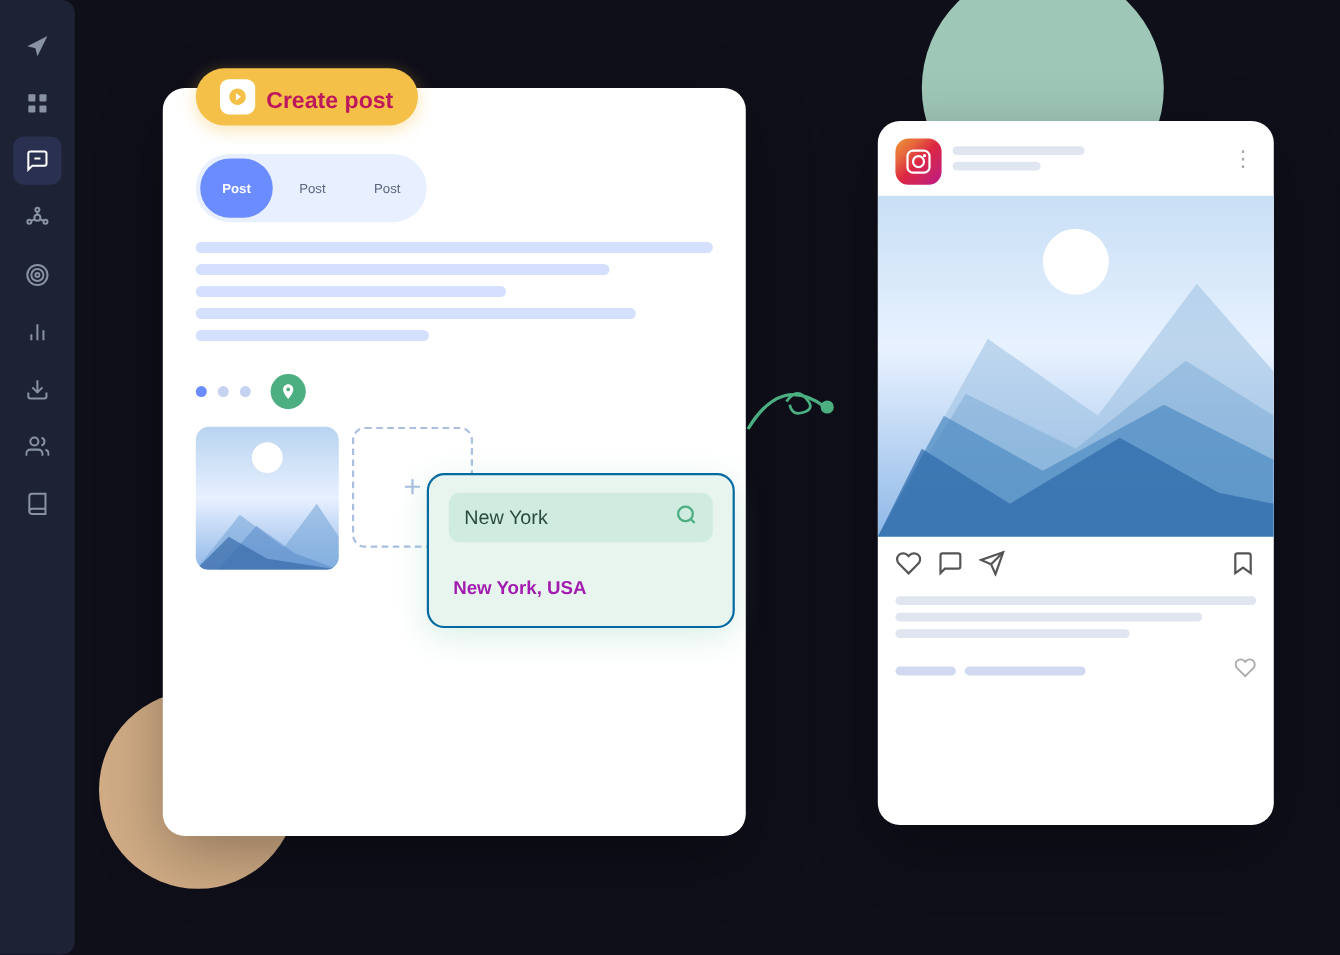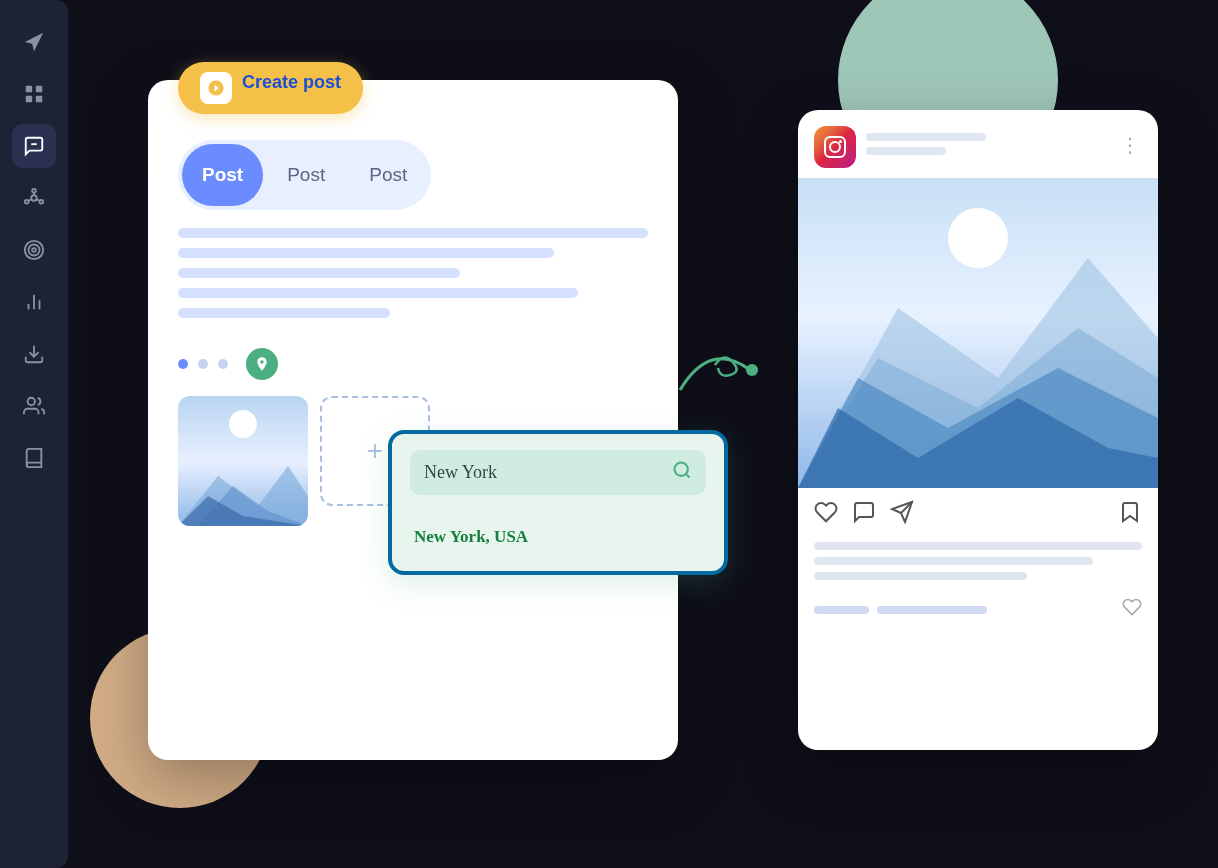--- a/index.html
+++ b/index.html
@@ -87,25 +87,25 @@
 
     
     .create-post-badge {
       position: absolute;
       top: -18px;
       left: 30px;
       background: #f5c048;
       border-radius: 50px;
       padding: 10px 22px;
       display: flex;
-      align-items: flex-start;
+      align-items: flex-end;
       gap: 10px;
-      font-size: 18px;
+      font-size: 21px;
       font-weight: 700;
-      color: #1d4ed8;
+      color: #be185d;
       box-shadow: 0 4px 15px rgba(245, 192, 72, 0.4);
     }
     .create-post-badge-icon {
       width: 32px;
       height: 32px;
       background: #fff;
       border-radius: 8px;
       display: flex;
       align-items: center;
       justify-content: center;
@@ -119,21 +119,21 @@
       gap: 4px;
       margin-top: 20px;
       background: #e8efff;
       border-radius: 50px;
       padding: 4px;
       width: fit-content;
     }
     .tab {
       padding: 20px 20px;
       border-radius: 50px;
-      font-size: 19px;
+      font-size: 12px;
       cursor: pointer;
       color: #5a6680;
     }
     .tab.active {
       background: #6b8cff;
       color: #ffffff;
       font-weight: 600;
     }
 
     
@@ -174,28 +174,27 @@
       color: white;
       font-size: 16px;
       margin-left: 8px;
     }
 
     
     .location-popup {
       position: absolute;
       left: 388px;
       top: 430px;
-      width: 340px;
+      width: 280px;
       background: #e8f5ee;
-      border: 4px solid #0369a1;
+      border: 2px solid #0369a1;
       border-radius: 16px;
       padding: 16px 18px 20px;
       z-index: 20;
       box-shadow: 0 8px 30px rgba(76, 175, 130, 0.2);
-      font-family: Liberation Serif, serif;
     }
     .location-search-row {
       display: flex;
       align-items: center;
       background: #d0ece0;
       border-radius: 10px;
       padding: 10px 14px;
       gap: 10px;
       margin-bottom: 14px;
     }
@@ -204,21 +203,21 @@
       font-size: 18px;
       color: #2d4a3e;
     }
     .location-search-icon {
       color: #4caf82;
       font-size: 18px;
     }
     .location-result {
       font-size: 17px;
       font-weight: 700;
-      color: #15803d;
+      color: #a21caf;
       padding: 4px 4px;
       margin-top: 28px;
     }
 
     
     .thumb-image {
       width: 130px;
       height: 130px;
       border-radius: 12px;
       overflow: hidden;

